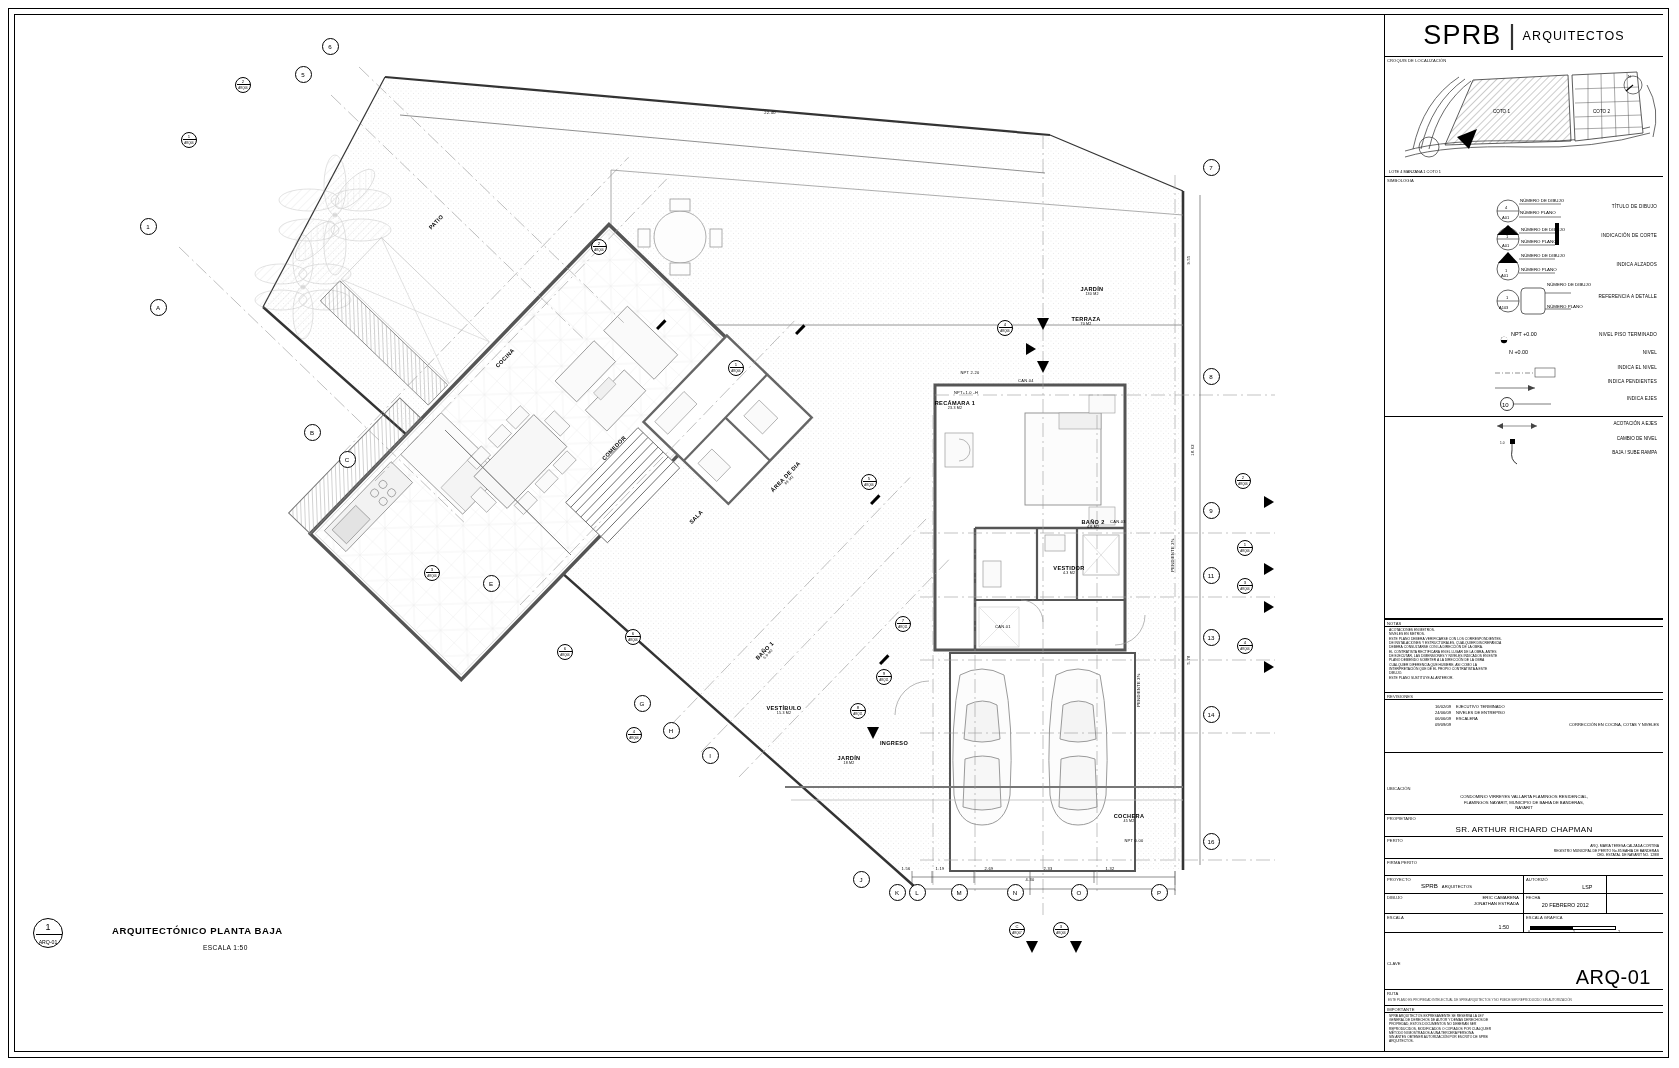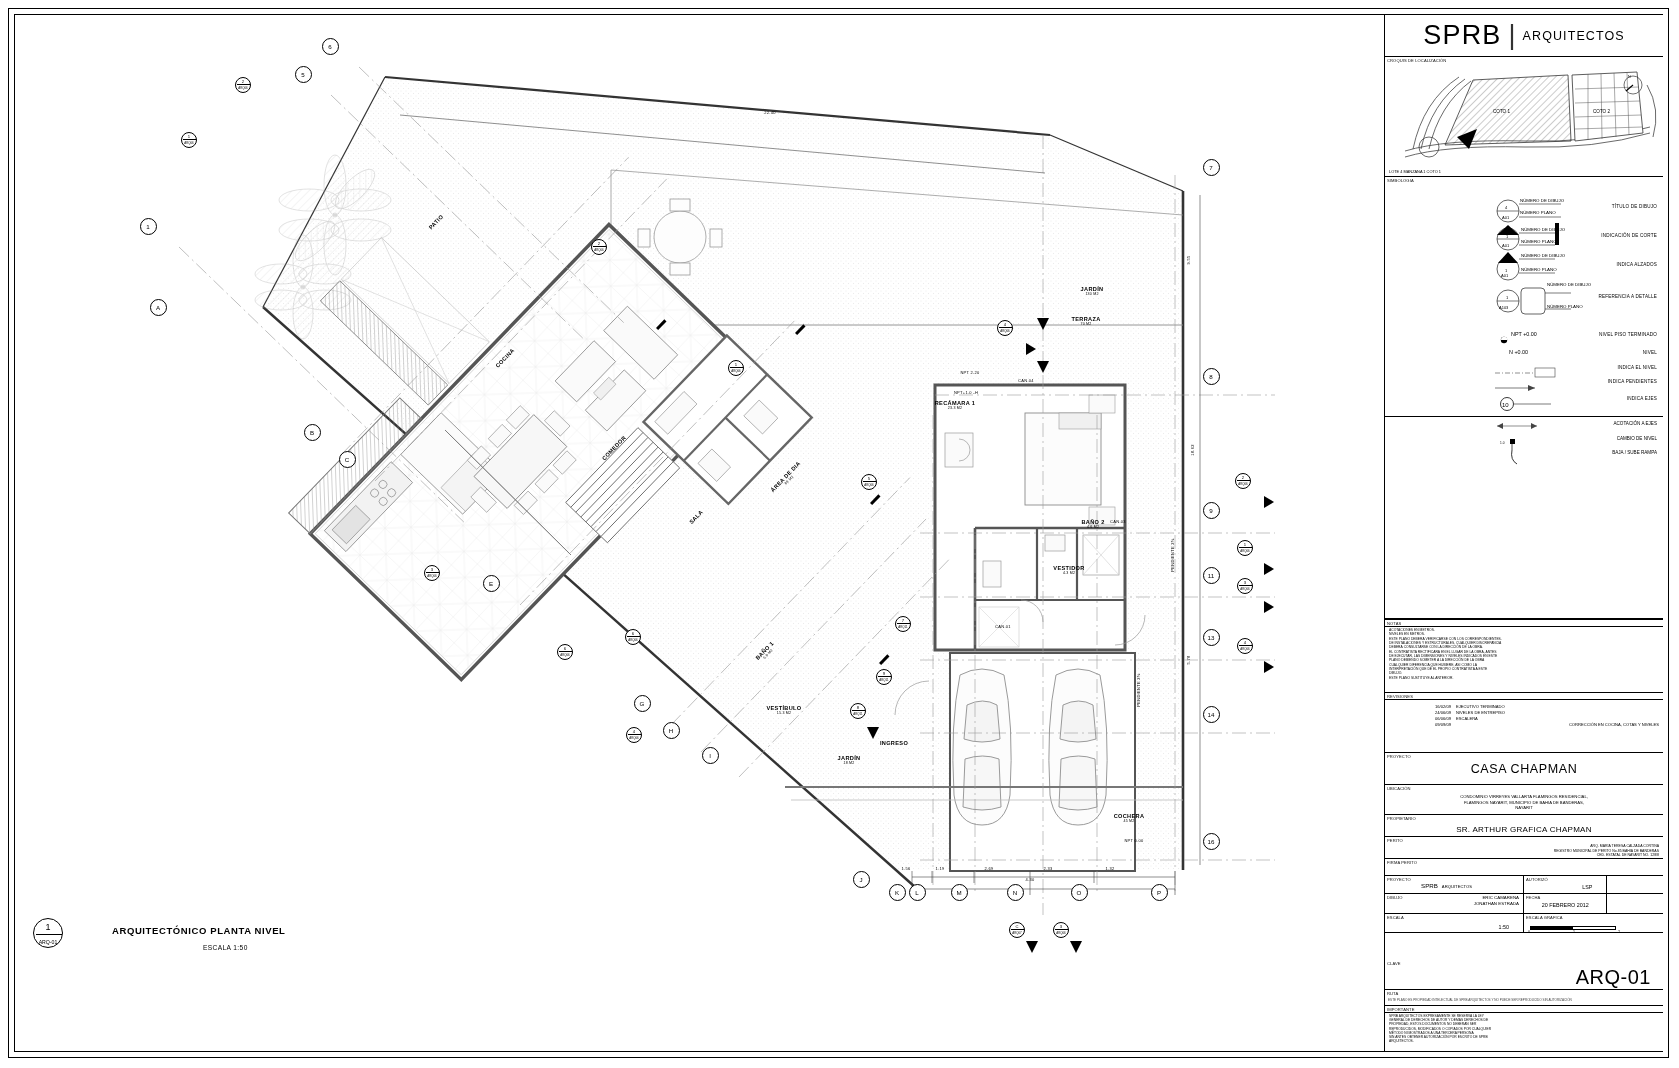--- a/index.html
+++ b/index.html
@@ -505,21 +505,21 @@
       <div class="bt" style="left: 966px; top: 392px; transform: translate(-50%, -50%) rotate(0deg); font-size: 4px;">NPT+1.0 -H</div>
       <div class="bt" style="left: 1134px; top: 840px; transform: translate(-50%, -50%) rotate(0deg); font-size: 4px;">NPT 0.00</div>
     </div>
 
   <div>
     <div class="bt-num" style="left:33px;top:918px;">
       <div class="t">1</div>
       <div class="l"></div>
       <div class="b">ARQ-01</div>
     </div>
-    <div class="bt-main" style="left:112px;top:925px;">ARQUITECTÓNICO PLANTA NIVEL</div>
+    <div class="bt-main" style="left:112px;top:925px;">ARQUITECTÓNICO PLANTA BAJA</div>
     <div class="bt-sub" style="left:203px;top:944px;">ESCALA 1:50</div>
   </div>
 
   <div class="tblock">
 
     <div class="tb-row tb-logo">
       <span class="brand">SPRB</span>
       <span class="bar">|</span>
       <span class="sub">ARQUITECTOS</span>
     </div>
@@ -686,35 +686,31 @@
           <span class="d">06/06/09</span>
           <span class="t">ESCALERA</span>
         </div>
         <div class="rl">
           <span class="d">09/09/09</span>
           <span class="t far">CORRECCIÓN EN COCINA, COTAS Y NIVELES</span>
         </div>
       </div>
     </div>
 
-    <div class="bigrow" style="top:738px;height:32px;">
-      <div class="tb-cap">PROYECTO</div>
-      <div class="bigval">CASA CHAPMAN</div>
-    </div>
 
     <div class="bigrow" style="top:770px;height:30px;">
       <div class="tb-cap">UBICACIÓN</div>
       <div class="smallval" style="white-space:pre-line;">CONDOMINIO VIRREYES VALLARTA FLAMINGOS RESIDENCIAL,
 FLAMINGOS NAYARIT, MUNICIPIO DE BAHÍA DE BANDERAS,
 NAYARIT</div>
     </div>
 
     <div class="bigrow" style="top:800px;height:22px;">
       <div class="tb-cap">PROPIETARIO</div>
-      <div class="midval">SR. ARTHUR GRAFICA CHAPMAN</div>
+      <div class="midval">SR. ARTHUR RICHARD CHAPMAN</div>
     </div>
 
     <div class="bigrow" style="top:822px;height:22px;">
       <div class="tb-cap">PERITO</div>
       <div class="peritoval" style="white-space:pre-line;">ARQ. MARIA TERESA CALZADA CORTINA
 REGISTRO MUNICIPAL DE PERITO  No.85   BAHÍA DE BANDERAS
 CED. ESTATAL DE NAYARIT NO. 128/8</div>
     </div>
 
     <div class="bigrow" style="top:844px;height:17px;">

